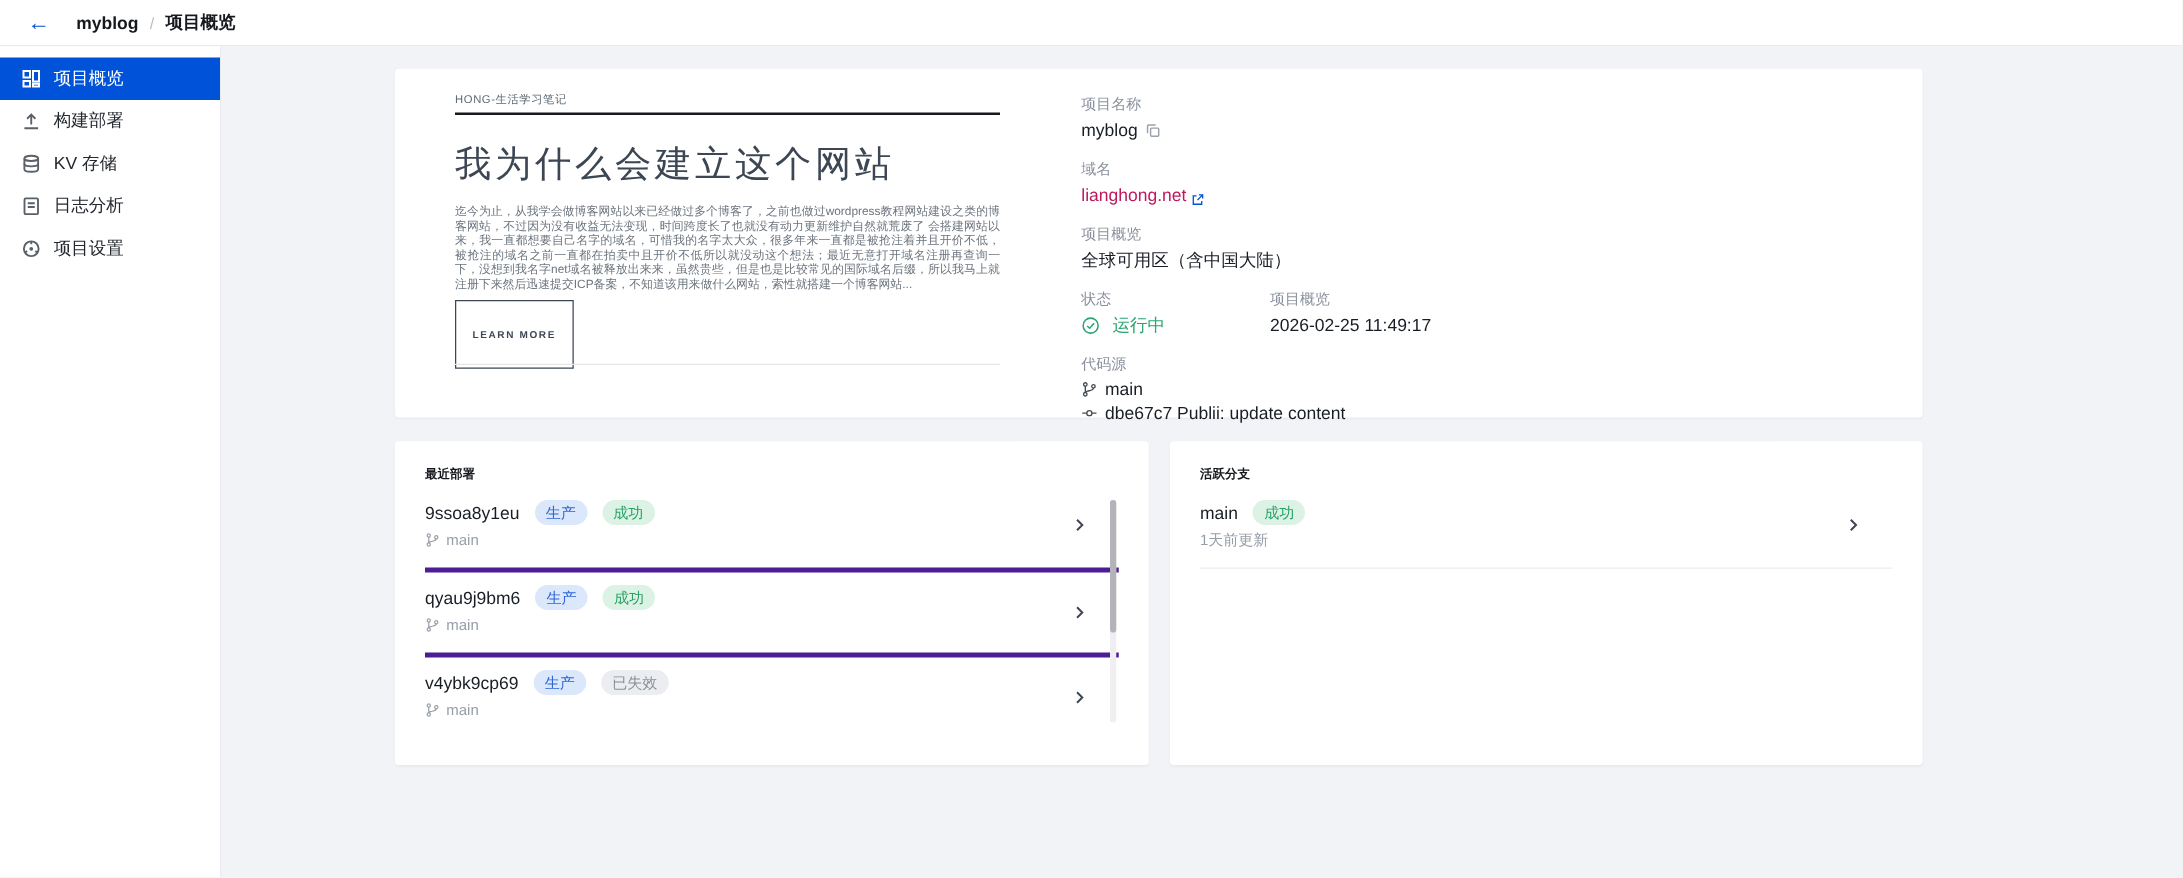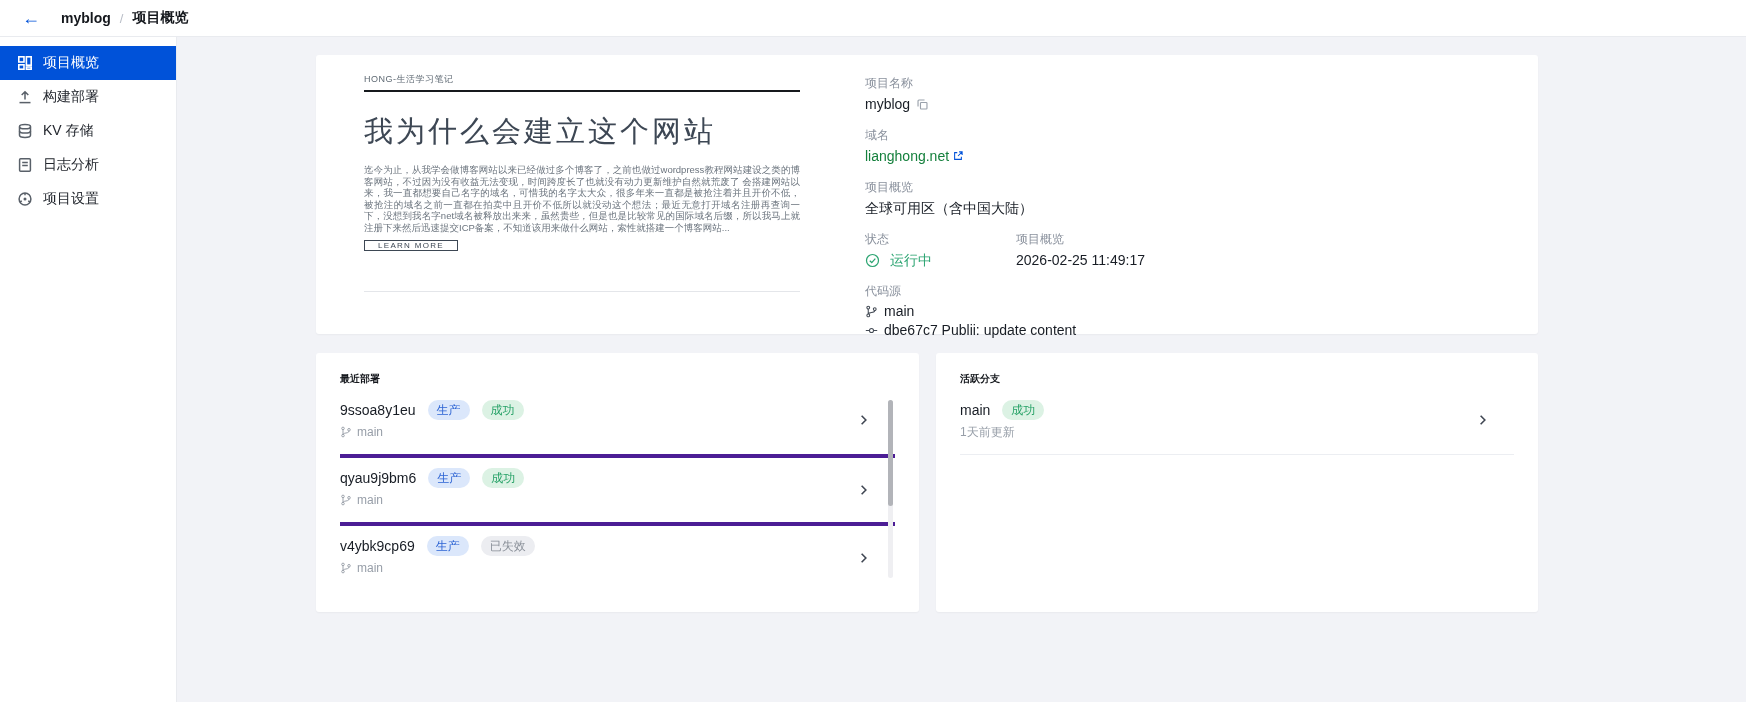--- a/index.html
+++ b/index.html
@@ -30,32 +30,32 @@
   .branches-card { left:759px; top:316px; width:602px; height:259px; }
 
   
   .preview { position:absolute; left:48px; top:13px; width:436px; height:252px; overflow:hidden; }
   .pv-sitetitle { position:absolute; top:5px; left:0; font-size:9px; letter-spacing:.5px; color:#5e6973; }
   .pv-blackrule { position:absolute; top:22px; left:0; right:0; height:2px; background:#16191d; }
   .pv-heading { position:absolute; top:44px; left:0; font-size:29px; font-weight:400;
     letter-spacing:3px; color:#3d4754; white-space:nowrap; }
   .pv-para { position:absolute; top:96px; left:0; width:436px; font-size:9.5px;
     line-height:11.6px; color:#6b747e; text-align:justify; }
-  .pv-btn { position:absolute; top:172px; left:0; display:inline-block; padding:0 13px;
+  .pv-btn { position:absolute; top:172px; left:0; display:inline-block; padding:22px 13px;
     border:1px solid #3d4754; background:#fff; color:#3d4754; font-size:8px;
-    letter-spacing:1.3px; font-weight:400; }
+    letter-spacing:1.3px; font-weight:700; }
   .pv-footrule { position:absolute; top:223px; left:0; right:0; height:1px; background:#e4e6ea; }
 
   
   .fields { position:absolute; left:549px; top:20px; width:640px; }
   .field { margin-bottom:13px; }
   .field-label { font-size:12px; color:#8a919d; line-height:16px; margin-bottom:3px; }
   .field-value { font-size:14px; color:#181d25; line-height:20px; display:flex; align-items:center; }
   .copy-icon { color:#9aa1ab; margin-left:6px; display:inline-flex; cursor:pointer; }
-  .domain-link { color:#15803d; cursor:pointer; text-decoration:none; display:inline-flex; align-items:center; }
+  .domain-link { color:#be185d; cursor:pointer; text-decoration:none; display:inline-flex; align-items:flex-end; }
   .ext-icon { margin-left:3px; display:inline-flex; color:#0052d9; }
   .two-col { display:flex; }
   .two-col .col1 { width:151px; flex:none; }
   .status-value { color:#2ba471; display:flex; align-items:center; gap:10px; font-size:14px; line-height:20px; }
   .src-line { display:flex; align-items:center; gap:6px; font-size:14px; color:#181d25; line-height:19px; }
   .src-icn { display:inline-flex; color:#444b55; }
 
   
   .card-title { font-size:10px; font-weight:700; color:#15181d; padding:19px 24px 0; }
   .row-list { margin:14px 24px 0; }

